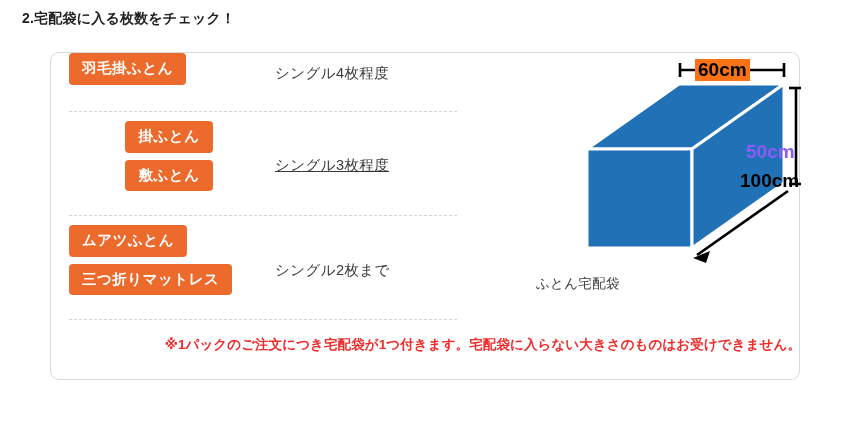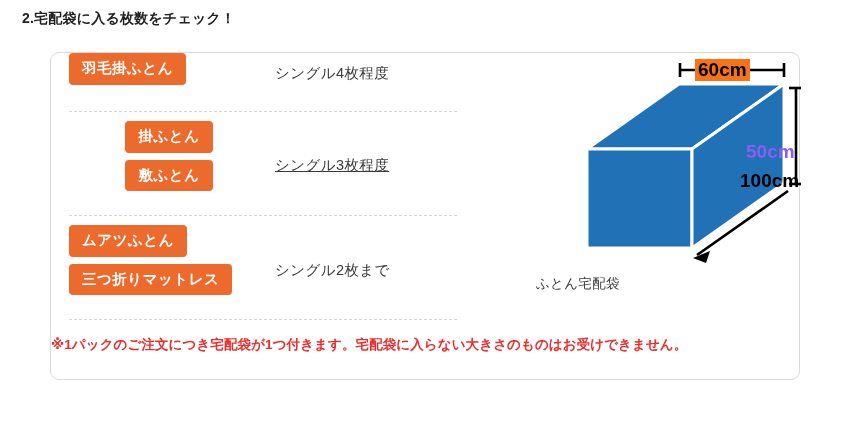--- a/index.html
+++ b/index.html
@@ -122,21 +122,21 @@
     letter-spacing: 0.3px;
     text-align: right;
   }
 
   
   .note {
     position: absolute;
     left: 0;
     top: 283px;
     width: 750px;
-    text-align: left;
+    text-align: right;
     color: #ef2b2b;
     font-size: 13.5px;
     font-weight: bold;
     letter-spacing: 0.1px;
     white-space: nowrap;
   }
 </style>
 </head>
 <body>
 

